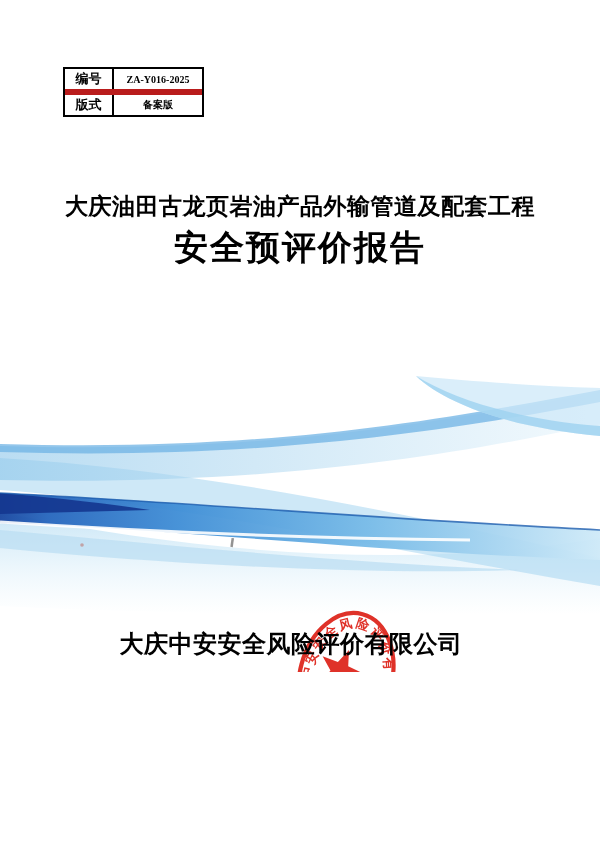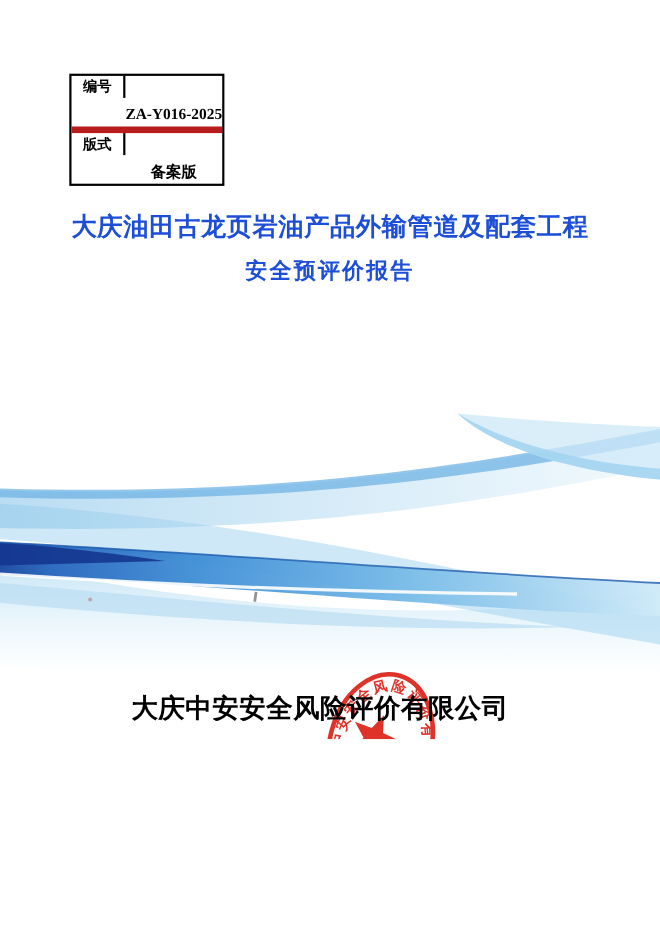--- a/index.html
+++ b/index.html
@@ -5,26 +5,26 @@
   html,body{margin:0;padding:0;}
   body{background:#ffffff;font-family:"Liberation Sans",sans-serif;}
   .page{position:relative;width:600px;height:672px;background:#ffffff;overflow:hidden;}
 
   
   .hdr-table{position:absolute;left:63px;top:67px;border:2px solid #000;background:#fff;}
   .ht-row{display:flex;}
   .ht-row + .ht-row{border-top:6px solid #b91c1c;}
   .ht-cell{display:flex;align-items:center;justify-content:center;font-weight:bold;color:#000;}
   .ht-label{width:47px;height:20px;font-size:13px;border-right:2px solid #000;font-family:"Liberation Sans",sans-serif;}
-  .ht-value{width:88px;height:20px;font-size:14px;font-family:"Liberation Serif",serif;margin-top:26px;}
+  .ht-value{width:88px;height:20px;font-size:10px;font-family:"Liberation Serif",serif;}
 
   
-  .title-block{position:absolute;top:191px;left:0;right:0;text-align:center;color:#1d4ed8;}
+  .title-block{position:absolute;top:191px;left:0;right:0;text-align:center;color:#000000;}
   .title-main{font-weight:bold;font-size:23px;line-height:30px;letter-spacing:0.5px;font-family:"Liberation Sans",sans-serif;}
-  .title-sub{font-weight:bold;font-size:20px;line-height:36px;margin-top:8px;letter-spacing:2px;font-family:"Liberation Sans",sans-serif;}
+  .title-sub{font-weight:bold;font-size:34px;line-height:36px;margin-top:8px;letter-spacing:2px;font-family:"Liberation Sans",sans-serif;}
 
   
   .waves{position:absolute;left:0;top:362px;width:600px;height:260px;}
 
   
   .footer-line{position:absolute;left:0;right:0;text-align:center;color:#000;white-space:nowrap;}
   .company-line{top:628px;font-family:"Liberation Serif",serif;font-weight:bold;font-size:24px;transform:translateX(-9px);letter-spacing:0.5px;}
   .reportno-line{top:674px;font-family:"Liberation Serif",serif;font-weight:bold;font-size:17px;transform:translateX(-13px);}
   .date-line{top:711px;font-family:"Liberation Serif",serif;font-weight:bold;font-size:19px;transform:translateX(-33px);letter-spacing:1px;}
 

